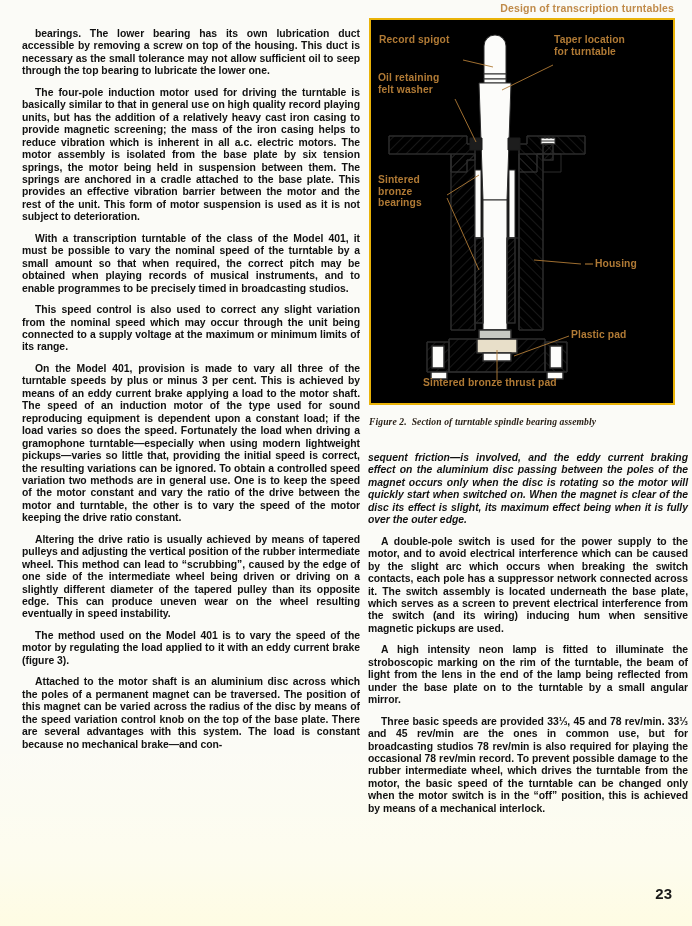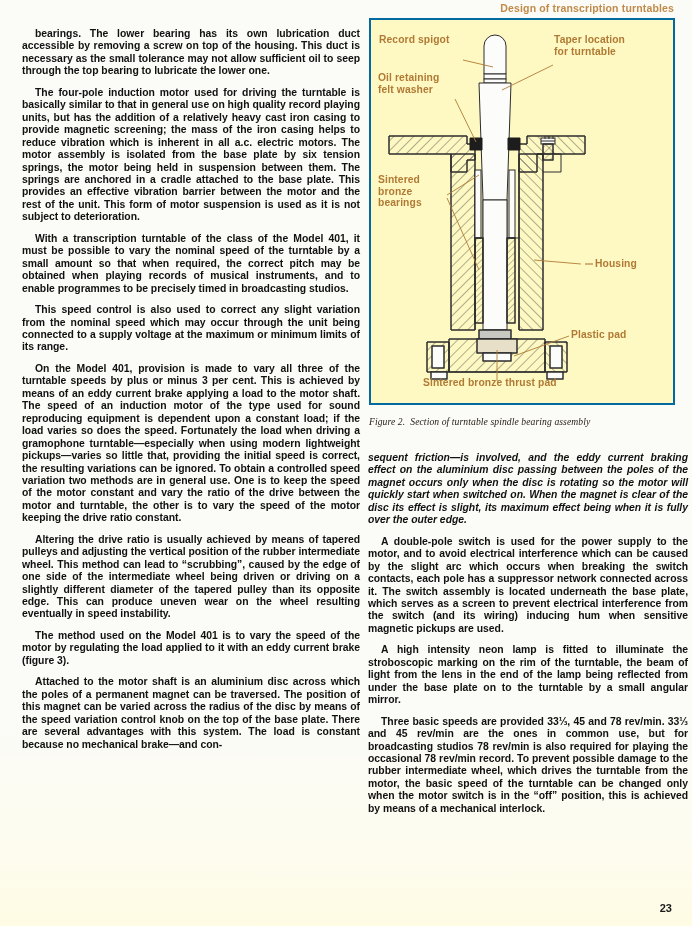--- a/index.html
+++ b/index.html
@@ -75,36 +75,36 @@
     font-style: italic;
   }
 
   
   .figure-box {
     position: absolute;
     left: 369px;
     top: 18px;
     width: 306px;
     height: 387px;
-    border: 2px solid #0369a1;
-    background: #fef9c3;
+    border: 2px solid #eab308;
+    background: #000000;
     box-sizing: border-box;
   }
   .figure-inner {
     position: absolute;
     inset: 0;
   }
   .fig-caption {
     position: absolute;
     left: 369px;
     top: 416px;
     width: 320px;
     font-family: "Liberation Serif", serif;
     font-style: italic;
-    font-weight: normal;
+    font-weight: bold;
     font-size: 9.6px;
     color: #2a2118;
     letter-spacing: 0.1px;
   }
   .fig-caption .cap-num { margin-right: 5px; }
 
   
   .fig-label {
     position: absolute;
     color: #b07a35;
@@ -112,22 +112,22 @@
     font-weight: bold;
     line-height: 11.6px;
     white-space: pre-line;
     letter-spacing: 0.1px;
   }
 
   
   .page-number {
     position: absolute;
     right: 20px;
-    bottom: 12px;
-    font-size: 11px;
+    bottom: 24px;
+    font-size: 15px;
     font-weight: bold;
     color: #1a1a1a;
   }
 
   svg { display: block; }
 </style>
 </head>
 <body>
 
 <div class="paper-wash"></div>

